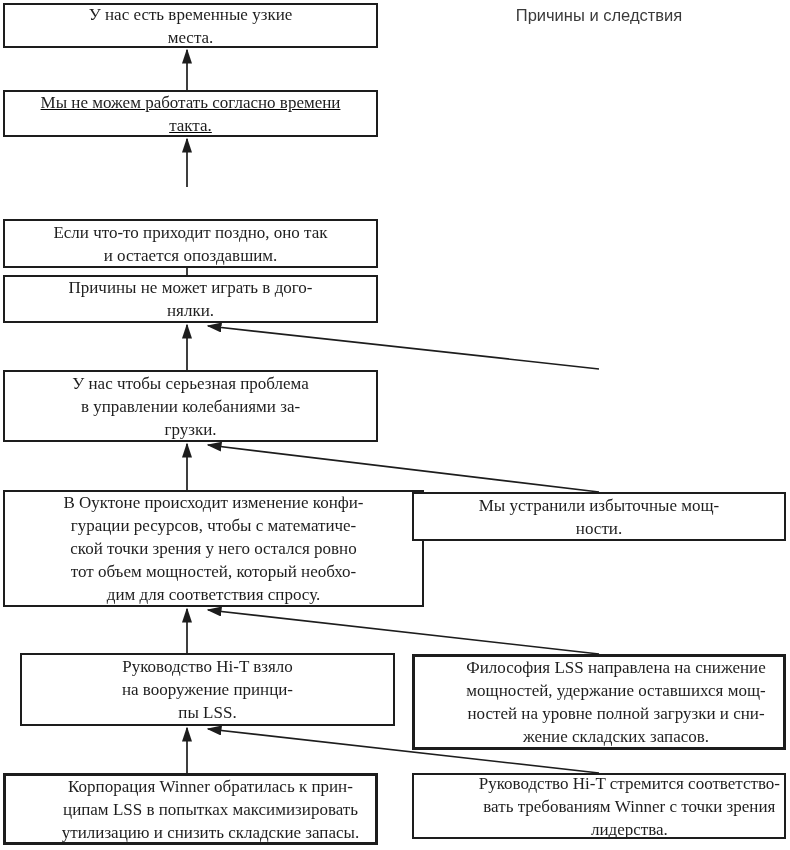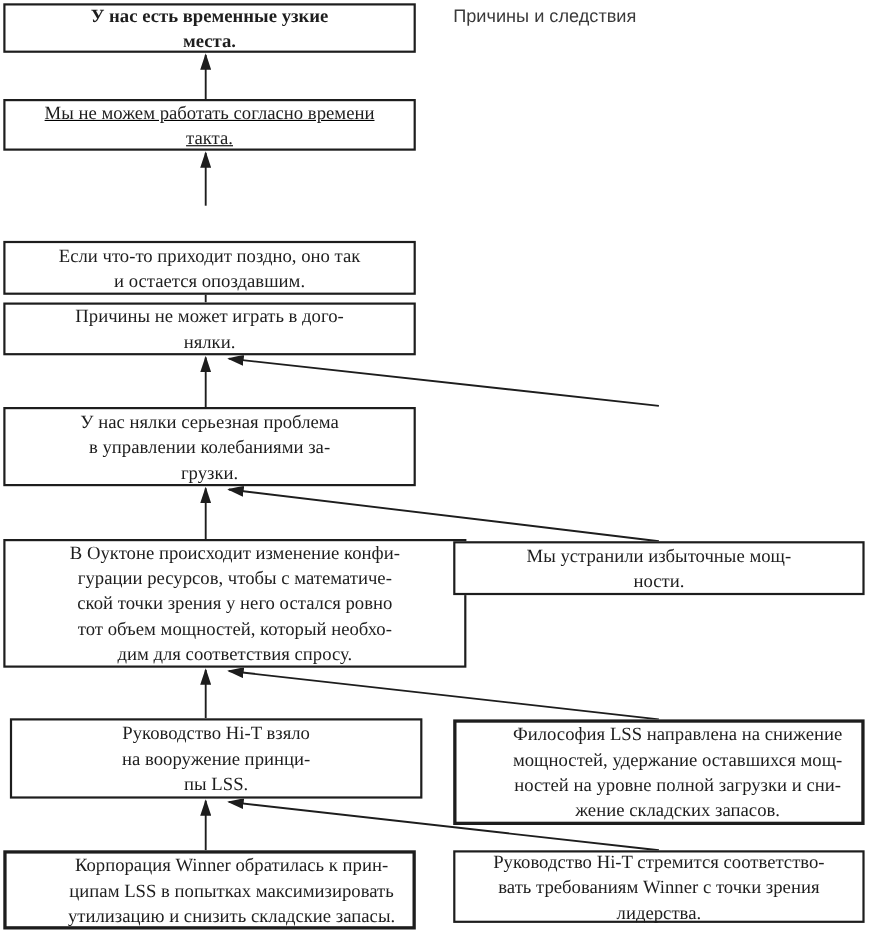--- a/index.html
+++ b/index.html
@@ -12,21 +12,21 @@
     width: 790px;
     height: 850px;
     background: #ffffff;
     overflow: hidden;
   }
   .title {
     position: absolute;
     left: 412px;
     top: 6px;
     width: 374px;
-    text-align: left;
+    text-align: center;
     font-family: "Liberation Sans", "DejaVu Sans", sans-serif;
     font-size: 16.5px;
     color: #3a3a3a;
   }
   .node {
     position: absolute;
     box-sizing: border-box;
     border: 2px solid #1d1d1d;
     background: #ffffff;
     display: flex;
@@ -39,33 +39,33 @@
     border-width: 3px;
   }
   .node span {
     white-space: pre-line;
     font-family: "Liberation Serif", "DejaVu Serif", serif;
     font-size: 17px;
     line-height: 23px;
     color: #1e1e1e;
   }
   
-  .b1 { left: 3px; top: 3px;   width: 375px; height: 45px; font-weight: bold; }
+  .b1 { left: 3px; top: 3px;   width: 375px; height: 45px; }
   .b2 { left: 3px; top: 90px;  width: 375px; height: 47px; text-decoration: underline; }
   .b3 { left: 3px; top: 187px; width: 375px; height: 49px; margin-top: 32px; }
   .b4 { left: 3px; top: 275px; width: 375px; height: 48px; }
   .b5 { left: 3px; top: 370px; width: 375px; height: 72px; }
   .b6 { left: 3px; top: 490px; width: 421px; height: 117px; }
-  .b7 { left: 9px; top: 653px; width: 375px; height: 73px; }
+  .b7 { left: 20px; top: 653px; width: 375px; height: 73px; }
   .b8 { left: 3px; top: 773px; width: 375px; height: 72px; padding-left: 44px; }
   
   .r1 { left: 412px; top: 369px; width: 374px; height: 73px; }
   .r2 { left: 412px; top: 492px; width: 374px; height: 49px; }
   .r3 { left: 412px; top: 654px; width: 374px; height: 96px; padding-left: 38px; }
-  .r4 { left: 412px; top: 773px; width: 374px; height: 66px; }
+  .r4 { left: 412px; top: 773px; width: 374px; height: 66px; justify-content: flex-end; }
 
   .arrows {
     position: absolute;
     left: 0;
     top: 0;
     pointer-events: none;
   }
   .arrows line {
     stroke: #1d1d1d;
     stroke-width: 1.7;
@@ -109,21 +109,21 @@
   </div>
   <div class="node b3">
     <span>Если что-то приходит поздно, оно так
 и остается опоздавшим.</span>
   </div>
   <div class="node b4">
     <span>Причины не может играть в дого-
 нялки.</span>
   </div>
   <div class="node b5">
-    <span>У нас нялки серьезная проблема
+    <span>У нас чтобы серьезная проблема
 в управлении колебаниями за-
 грузки.</span>
   </div>
   <div class="node b6">
     <span>В Оуктоне происходит изменение конфи-
 гурации ресурсов, чтобы с математиче-
 ской точки зрения у него остался ровно
 тот объем мощностей, который необхо-
 дим для соответствия спросу.</span>
   </div>

